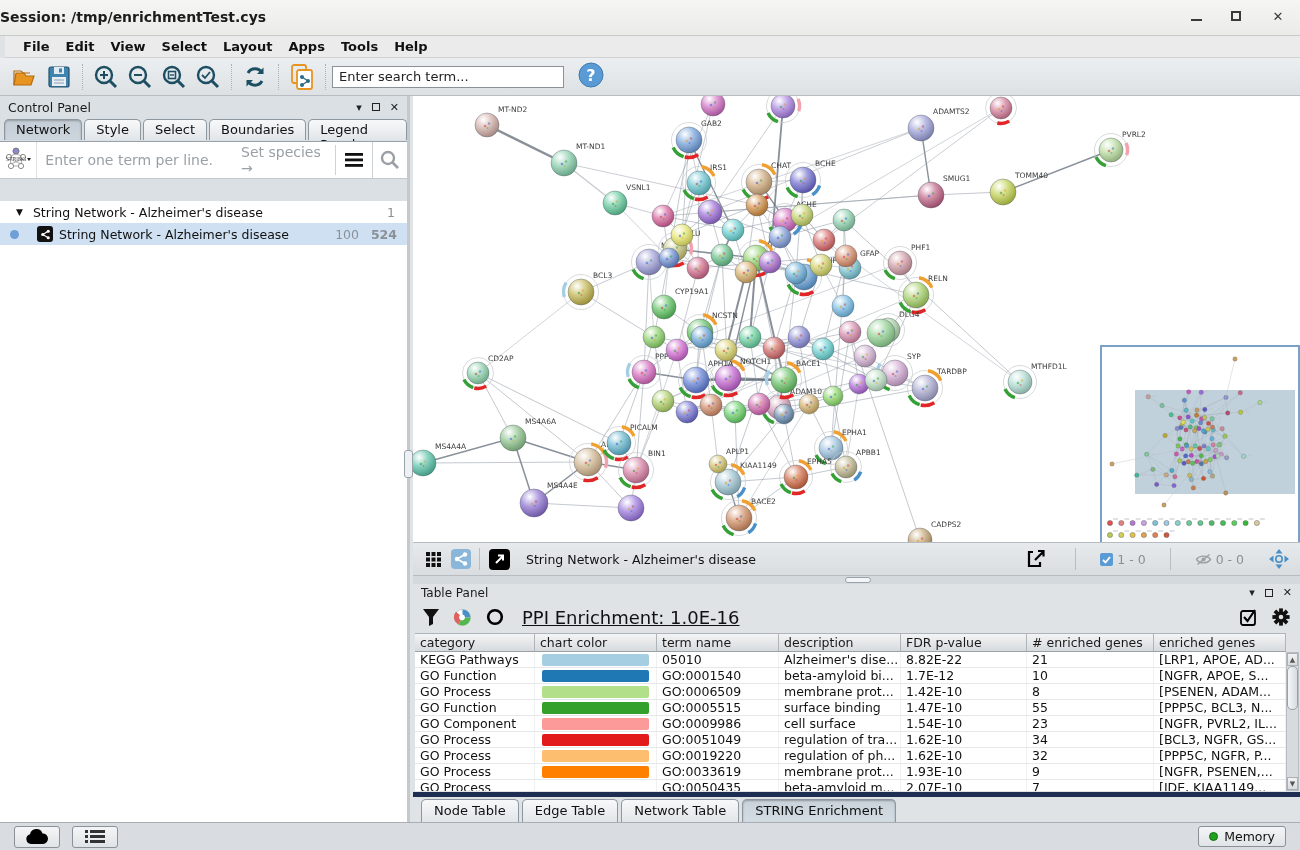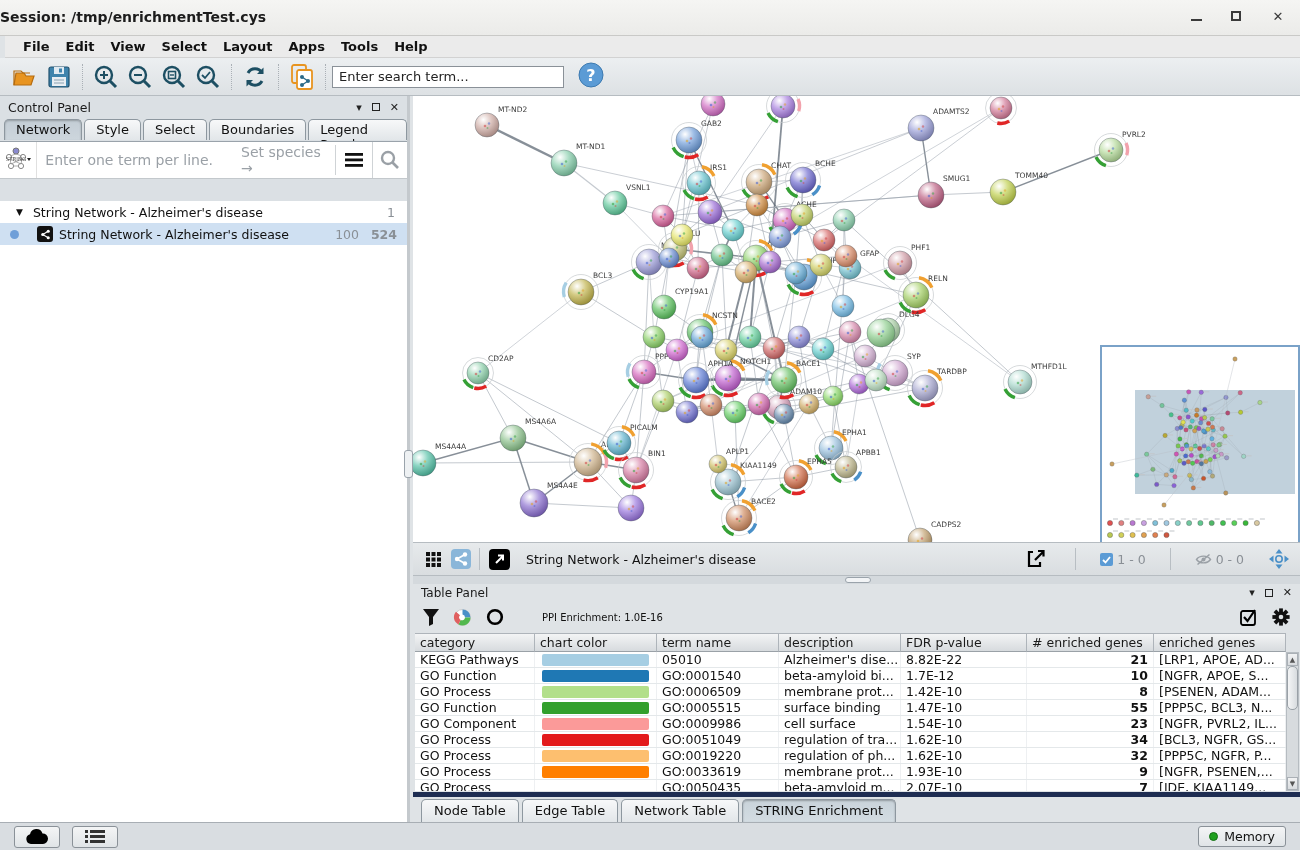--- a/index.html
+++ b/index.html
@@ -64,28 +64,28 @@
   .nt-right { margin-left:auto; display:flex; align-items:center; gap:20px; }
   .nt-ind { display:flex; align-items:center; gap:4px; color:#8a9096; font-size:12.5px; }
   .ntsep { width:1px; height:22px; background:#b8bec3; margin:0 4px; }
   .hsplit { left:413px; top:576px; width:887px; height:8px; background:#d4d9dd; }
   .hgrip { left:845px; top:577px; width:26px; height:6px; background:#f2f4f6; border:1px solid #9aa3ab; border-radius:3px; }
 
   
   .table-panel { left:413px; top:584px; width:887px; height:238px; background:#dfe3e6; }
   .tp-header { position:absolute; left:0; top:0; width:100%; height:17px; display:flex; align-items:center; padding:0 8px; font-size:12px; color:#1a1a1a; }
   .tp-toolbar { position:absolute; left:0; top:17px; width:100%; height:32px; display:flex; align-items:center; padding:0 10px; gap:14px; }
-  .ppi { font-size:10px; color:#111; margin-left:24px; }
+  .ppi { font-size:18px; color:#111; margin-left:4px;text-decoration:underline; }
   .tp-ticons { margin-left:auto; display:flex; gap:14px; align-items:center; }
   .tbl-head { position:absolute; left:2px; top:49px; width:871px; height:19px; display:grid; grid-template-columns:120px 122px 122px 122px 126px 127px 1fr; }
   .th { background:linear-gradient(#f3f4f5,#d7dbde); border-right:1px solid #aeb4ba; border-top:1px solid #aeb4ba; border-bottom:1px solid #9aa1a7; font-size:12.5px; padding:1px 5px; color:#1a1a1a; white-space:nowrap; overflow:hidden; }
   .tbl-body { position:absolute; left:2px; top:68px; width:871px; height:139px; background:#fff; overflow:hidden; }
   .tr { height:16px; display:grid; grid-template-columns:120px 122px 122px 122px 126px 127px 1fr; border-bottom:1px solid #e4e8ea; background:#fff; }
   .td { font-size:12.5px; padding:0 5px; white-space:nowrap; overflow:hidden; border-right:1px solid #eef0f2; color:#111; line-height:15px; }
-  .td.num { text-align:right;font-weight:bold; }
+  .td.num { text-align:left; }
   .cbar { display:block; height:12px; margin:2px 2px; border-radius:2px; }
   .vscroll { position:absolute; left:873px; top:68px; width:13px; height:139px; background:#d7dbde; border:1px solid #b6bcc1; }
   .vs-btn { position:absolute; left:0; width:11px; height:13px; display:flex; align-items:center; justify-content:center; font-size:7px; color:#555; background:linear-gradient(#f2f3f4,#d9dcdf); border:1px solid #aab0b6; }
   .vs-thumb { position:absolute; left:0; top:13px; width:11px; height:44px; background:linear-gradient(90deg,#f4f5f6,#d8dcdf); border:1px solid #9aa1a7; border-radius:5px; }
   .darkbar { position:absolute; left:0; top:208px; width:887px; height:5px; background:#1e2d52; }
   .btabs { position:absolute; left:8px; top:215px; height:23px; display:flex; gap:3px; }
   .btab { padding:3px 12px 4px; font-size:13px; border:1px solid #8d979f; border-bottom:none; border-radius:5px 5px 0 0; background:linear-gradient(#f7f8f9,#e2e6e9); color:#111; }
   .btab.sel { background:linear-gradient(#c9d3da,#d3dce2); box-shadow:inset 0 1px 2px rgba(0,0,0,.28); }
 
   

